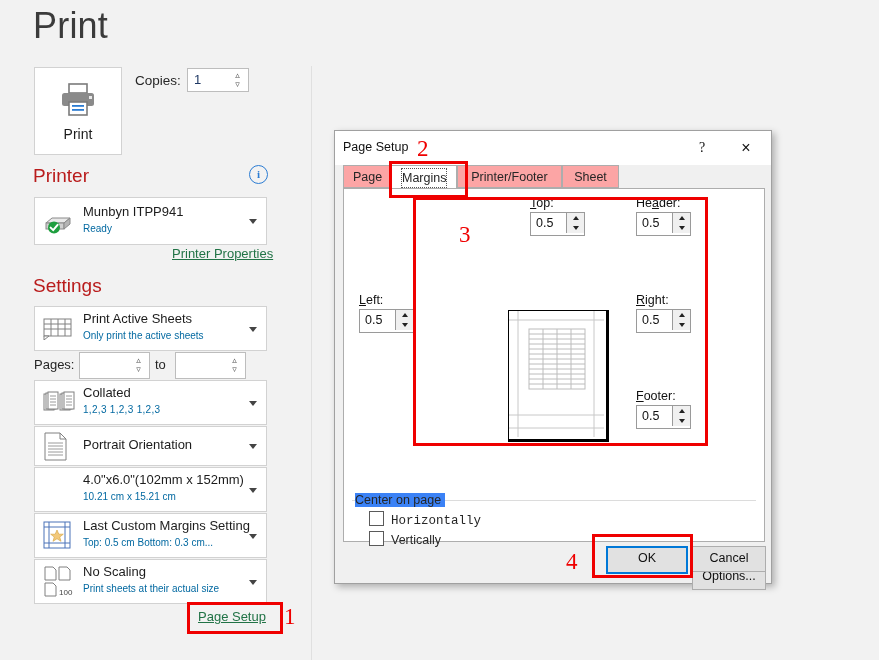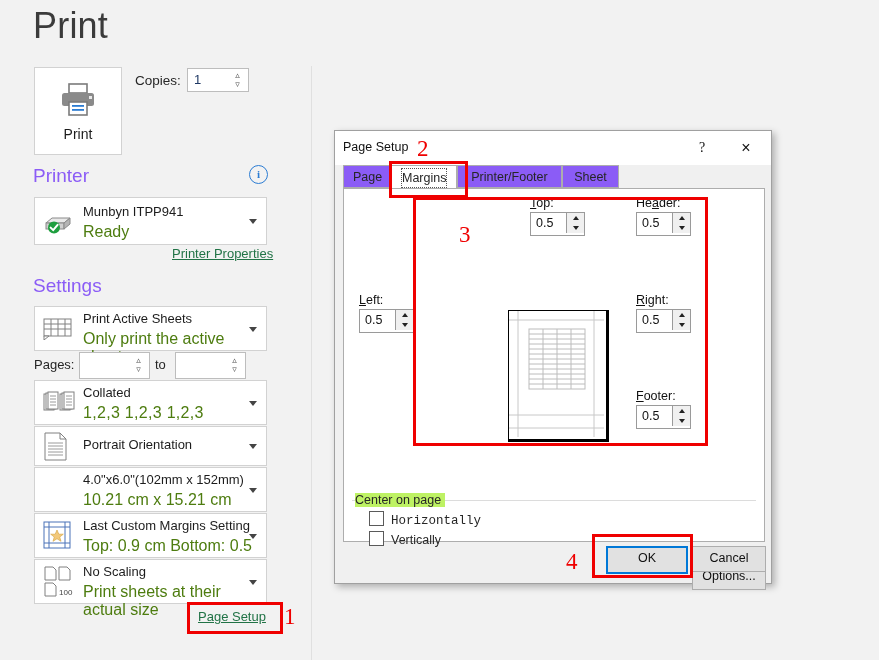--- a/index.html
+++ b/index.html
@@ -34,21 +34,21 @@
   .copies-label{position:absolute;left:135px;top:73px;font-size:13.5px;}
   .copies-box{
     position:absolute;left:187px;top:68px;width:60px;height:22px;
     border:1px solid #bdbdbd;background:#fff;
   }
   .copies-box .val{position:absolute;left:6px;top:3px;font-size:13px;color:#1f3864;}
   .spin-thin{position:absolute;right:5px;top:2px;width:11px;height:18px;}
   .spin-thin .ch{position:absolute;left:0;width:11px;height:9px;color:#555;font-size:9px;line-height:9px;text-align:center;}
 
   .grp-head{
-    position:absolute;left:33px;font-size:19px;font-weight:400;color:#8b5cf6;
+    position:absolute;left:33px;font-size:19px;font-weight:400;color:#b91c1c;
   }
   #printer-head{top:165px;}
   #settings-head{top:275px;}
 
   .info-icon{
     position:absolute;left:249px;top:165px;width:17px;height:17px;
     border:1.4px solid #2b7cd3;border-radius:50%;
     color:#2b7cd3;font-size:11px;font-weight:bold;
     text-align:center;line-height:16px;font-family:"Liberation Serif",serif;
     cursor:pointer;
@@ -57,21 +57,21 @@
   .combo{
     position:absolute;left:34px;width:231px;
     border:1px solid #d2d2d2;background:#fff;cursor:pointer;
   }
   .combo .arrow{
     position:absolute;right:9px;top:50%;margin-top:-2px;
     width:0;height:0;border-left:4px solid transparent;border-right:4px solid transparent;
     border-top:5px solid #444;
   }
   .combo .t1{position:absolute;font-size:13px;color:#1c1c1c;}
-  .combo .t2{position:absolute;font-size:16px;color:#4d7c0f;}
+  .combo .t2{position:absolute;font-size:10px;color:#0369a1;}
   .combo .ico{position:absolute;left:8px;}
 
   #printer-combo{top:197px;height:46px;}
   #printer-combo .t1{left:48px;top:6px;}
   #printer-combo .t2{left:48px;top:25px;}
 
   .link{
     position:absolute;color:#217346;font-size:13px;text-decoration:underline;cursor:pointer;
   }
   #printer-properties{left:172px;top:246px;}
@@ -128,21 +128,21 @@
   #dlg-titlebar{position:absolute;left:0;top:0;width:100%;height:34px;background:#ffffff;}
   #dlg-title{position:absolute;left:8px;top:9px;font-size:12.5px;color:#111;}
   #dlg-help{position:absolute;right:56px;top:6px;width:26px;height:22px;text-align:center;
             line-height:22px;font-size:14px;font-family:"Liberation Serif",serif;cursor:pointer;color:#111;}
   #dlg-close{position:absolute;right:10px;top:6px;width:30px;height:22px;text-align:center;
              line-height:21px;font-size:16px;cursor:pointer;color:#111;font-weight:300;}
 
   #tabstrip{position:absolute;left:8px;top:34px;width:420px;height:24px;}
   .tab{
     position:absolute;top:0;height:23px;line-height:23px;padding:0 9px;
-    border:1px solid #adadad;background:#8b5cf6;font-size:12.5px;cursor:pointer;
+    border:1px solid #adadad;background:#fca5a5;font-size:12.5px;cursor:pointer;
     box-sizing:border-box;
   }
   .tab.active{background:#ffffff;border-bottom:1px solid #ffffff;height:24px;}
   #tab-page{left:0;width:48px;text-align:center;}
   #tab-margins{left:48px;width:66px;text-align:center;}
   #tab-margins .inner{border:1px dotted #555;display:block;height:18px;line-height:18px;margin-top:2px;}
   #tab-headerfooter{left:114px;width:105px;text-align:center;}
   #tab-sheet{left:219px;width:57px;text-align:center;}
 
   #tabpanel{
@@ -164,21 +164,21 @@
   .tri-up{width:0;height:0;border-left:3.5px solid transparent;border-right:3.5px solid transparent;border-bottom:4px solid #222;}
   .tri-dn{width:0;height:0;border-left:3.5px solid transparent;border-right:3.5px solid transparent;border-top:4px solid #222;}
 
   
   #preview-page{
     position:absolute;left:164px;top:121px;width:97px;height:128px;
     background:#fff;border:1px solid #000;
     border-right:3px solid #000;border-bottom:3px solid #000;
   }
 
-  #center-legend{position:absolute;left:11px;top:304px;font-size:12.5px;background:#bef264;padding-right:4px;}
+  #center-legend{position:absolute;left:11px;top:304px;font-size:12.5px;background:#3b82f6;padding-right:4px;}
   #center-rule{position:absolute;left:8px;top:311px;width:404px;height:1px;background:#dcdcdc;}
   .cb-row{position:absolute;left:25px;font-size:12.5px;}
   .cb{
     display:inline-block;width:13px;height:13px;border:1px solid #5a5a5a;background:#fff;
     vertical-align:-2px;margin-right:7px;
   }
   #cb-horizontally{top:322px;font-family:Liberation Mono, monospace;}
   #cb-vertically{top:342px;}
 
   .btn{
@@ -336,21 +336,21 @@
       <g stroke="#4a72b8">
           <line x1="6" y1="1" x2="6" y2="27"></line>
           <line x1="22" y1="1" x2="22" y2="27"></line>
           <line x1="1" y1="6" x2="27" y2="6"></line>
           <line x1="1" y1="22" x2="27" y2="22"></line>
         </g>
       <polygon points="14,9 15.8,13.2 20.3,13.2 16.7,16 18,20.3 14,17.7 10,20.3 11.3,16 7.7,13.2 12.2,13.2" fill="#f3c97a" stroke="#d8a94a" stroke-width=".7"></polygon>
     </svg>
   </span>
   <span class="t1">Last Custom Margins Setting</span>
-  <span class="t2">Top: 0.9 cm Bottom: 0.5 cm...</span>
+  <span class="t2">Top: 0.5 cm Bottom: 0.3 cm...</span>
   <span class="arrow"></span>
 </div>
 
 <div class="combo" id="s-scaling">
   <span class="ico" style="top:6px;">
     <svg width="32" height="32" viewBox="0 0 32 32">
       <path d="M2 1 H10 L13 4 V14 H2 Z" fill="#fff" stroke="#808080"></path>
       <path d="M16 1 H24 L27 4 V14 H16 Z" fill="#fff" stroke="#808080"></path>
       <path d="M2 17 H10 L13 20 V30 H2 Z" fill="#fff" stroke="#808080"></path>
       <text x="16" y="29" font-family="Liberation Sans" font-size="8" fill="#444">100</text>

